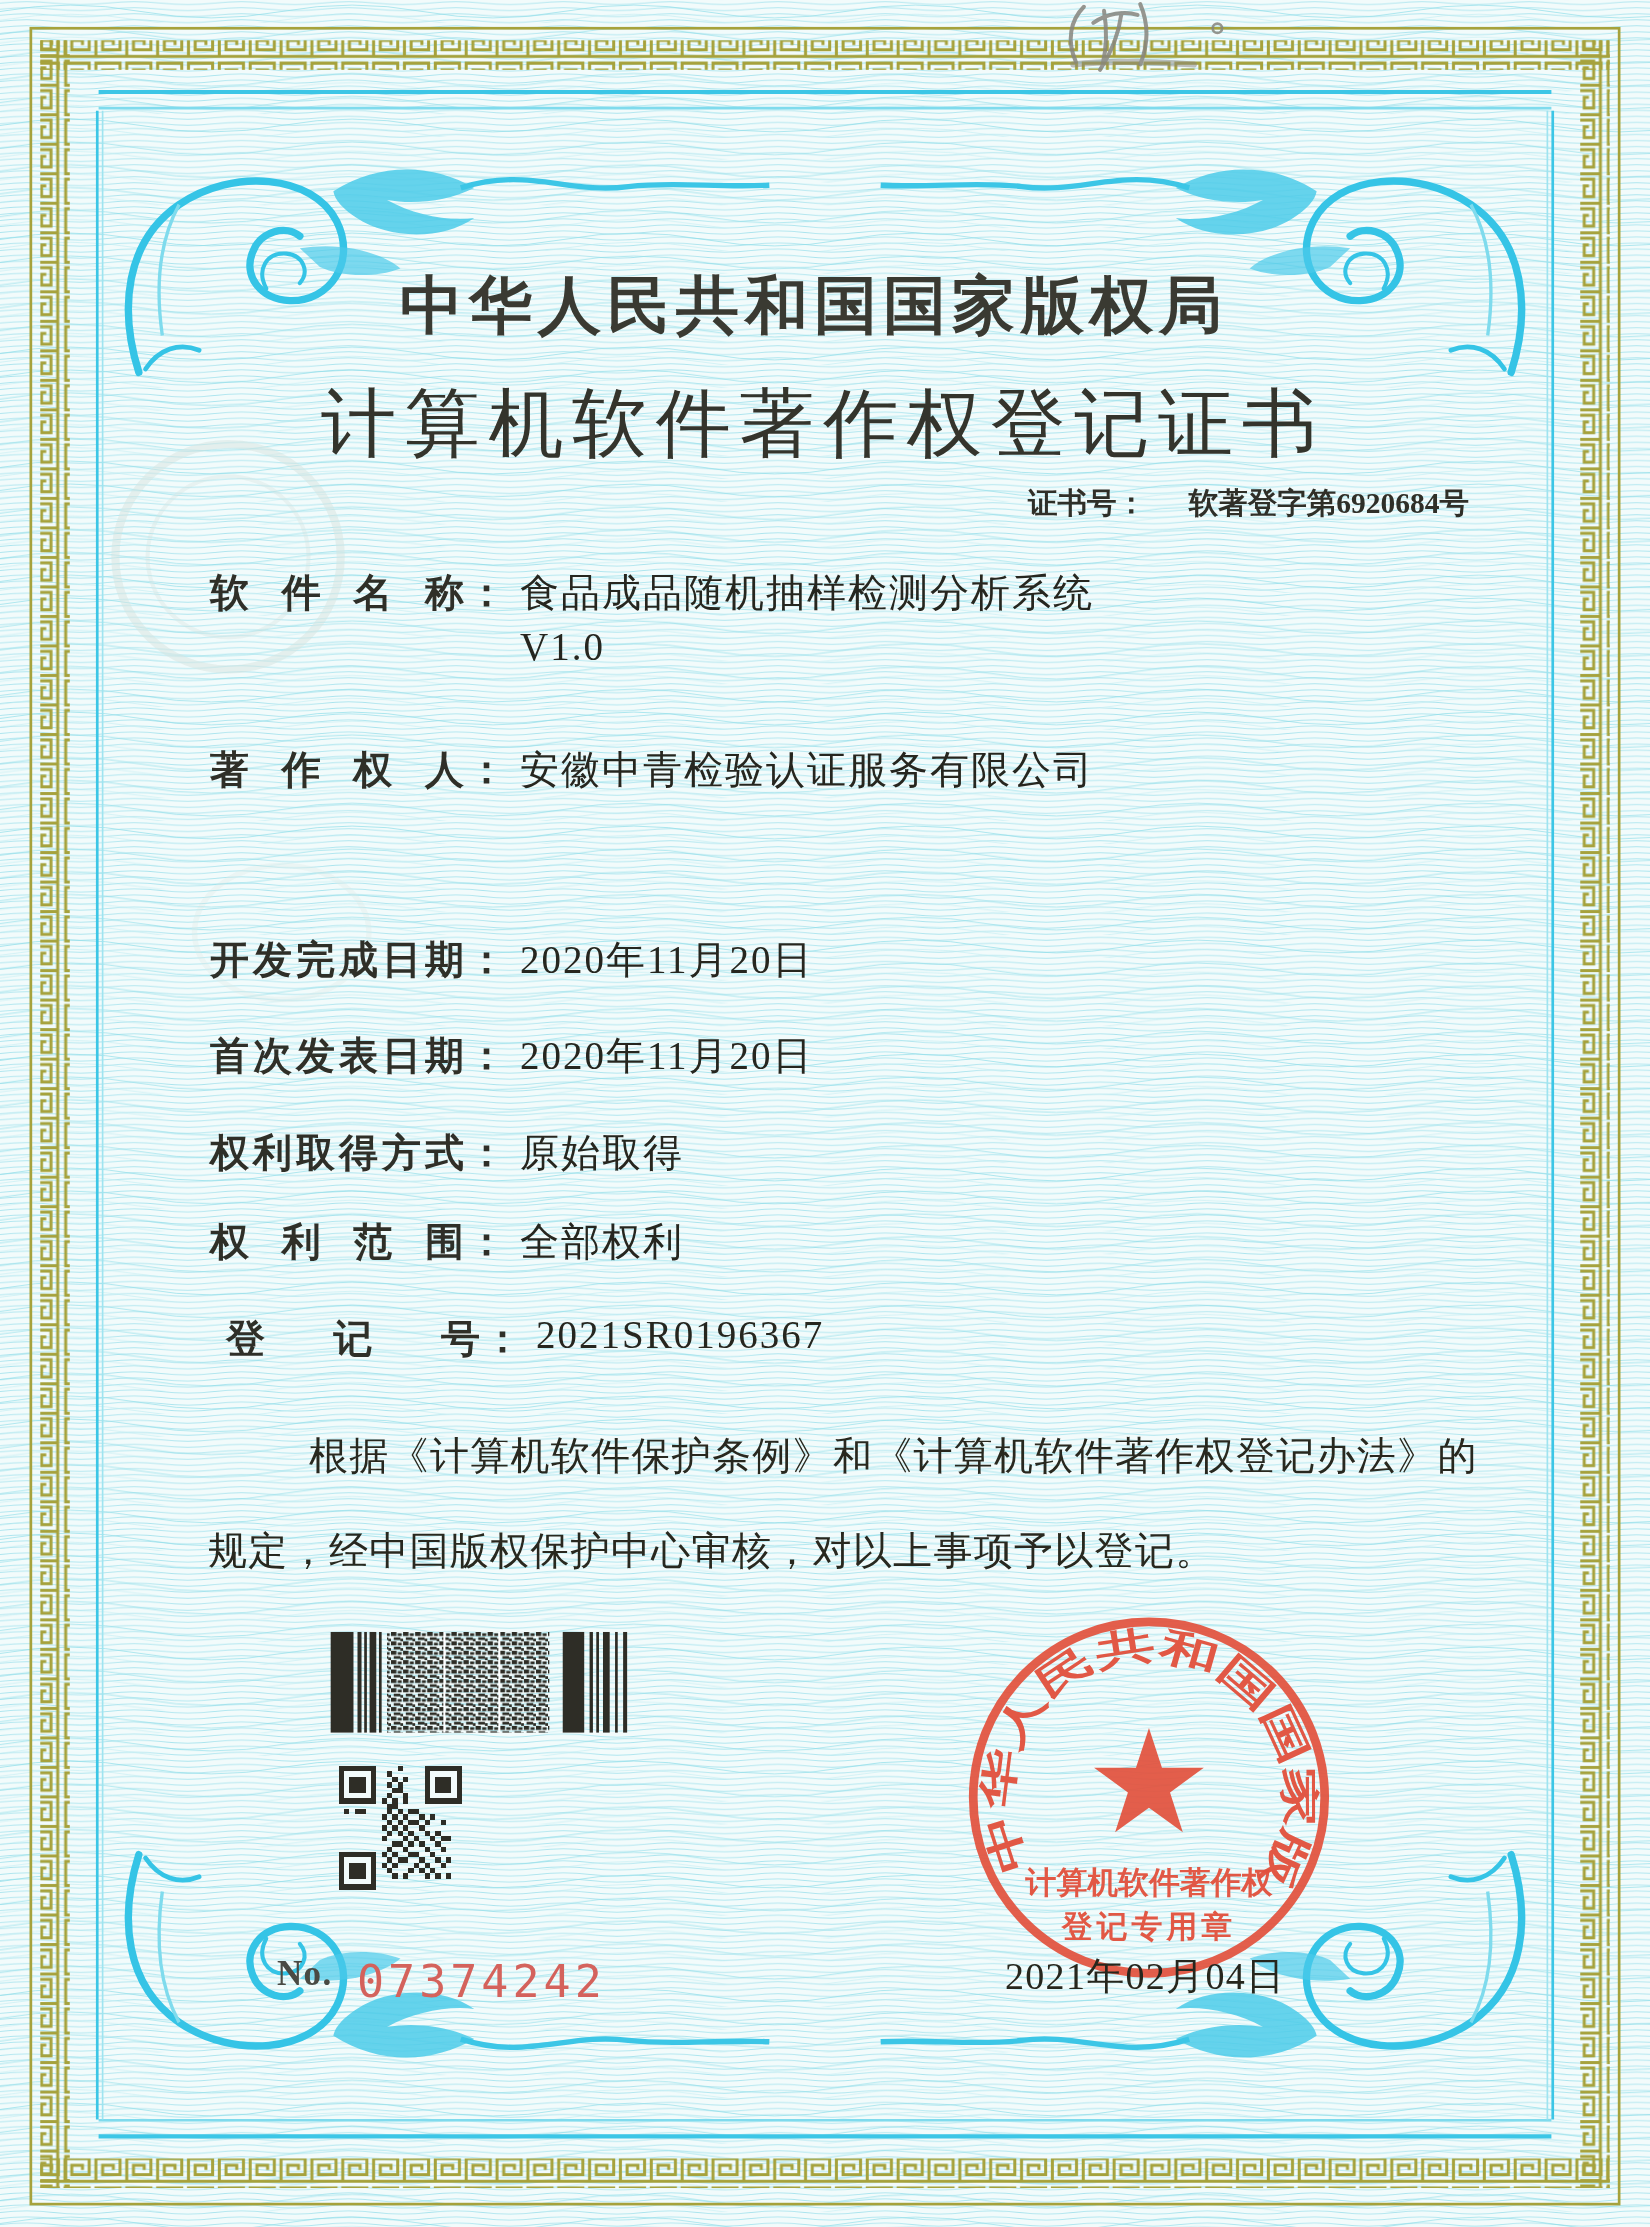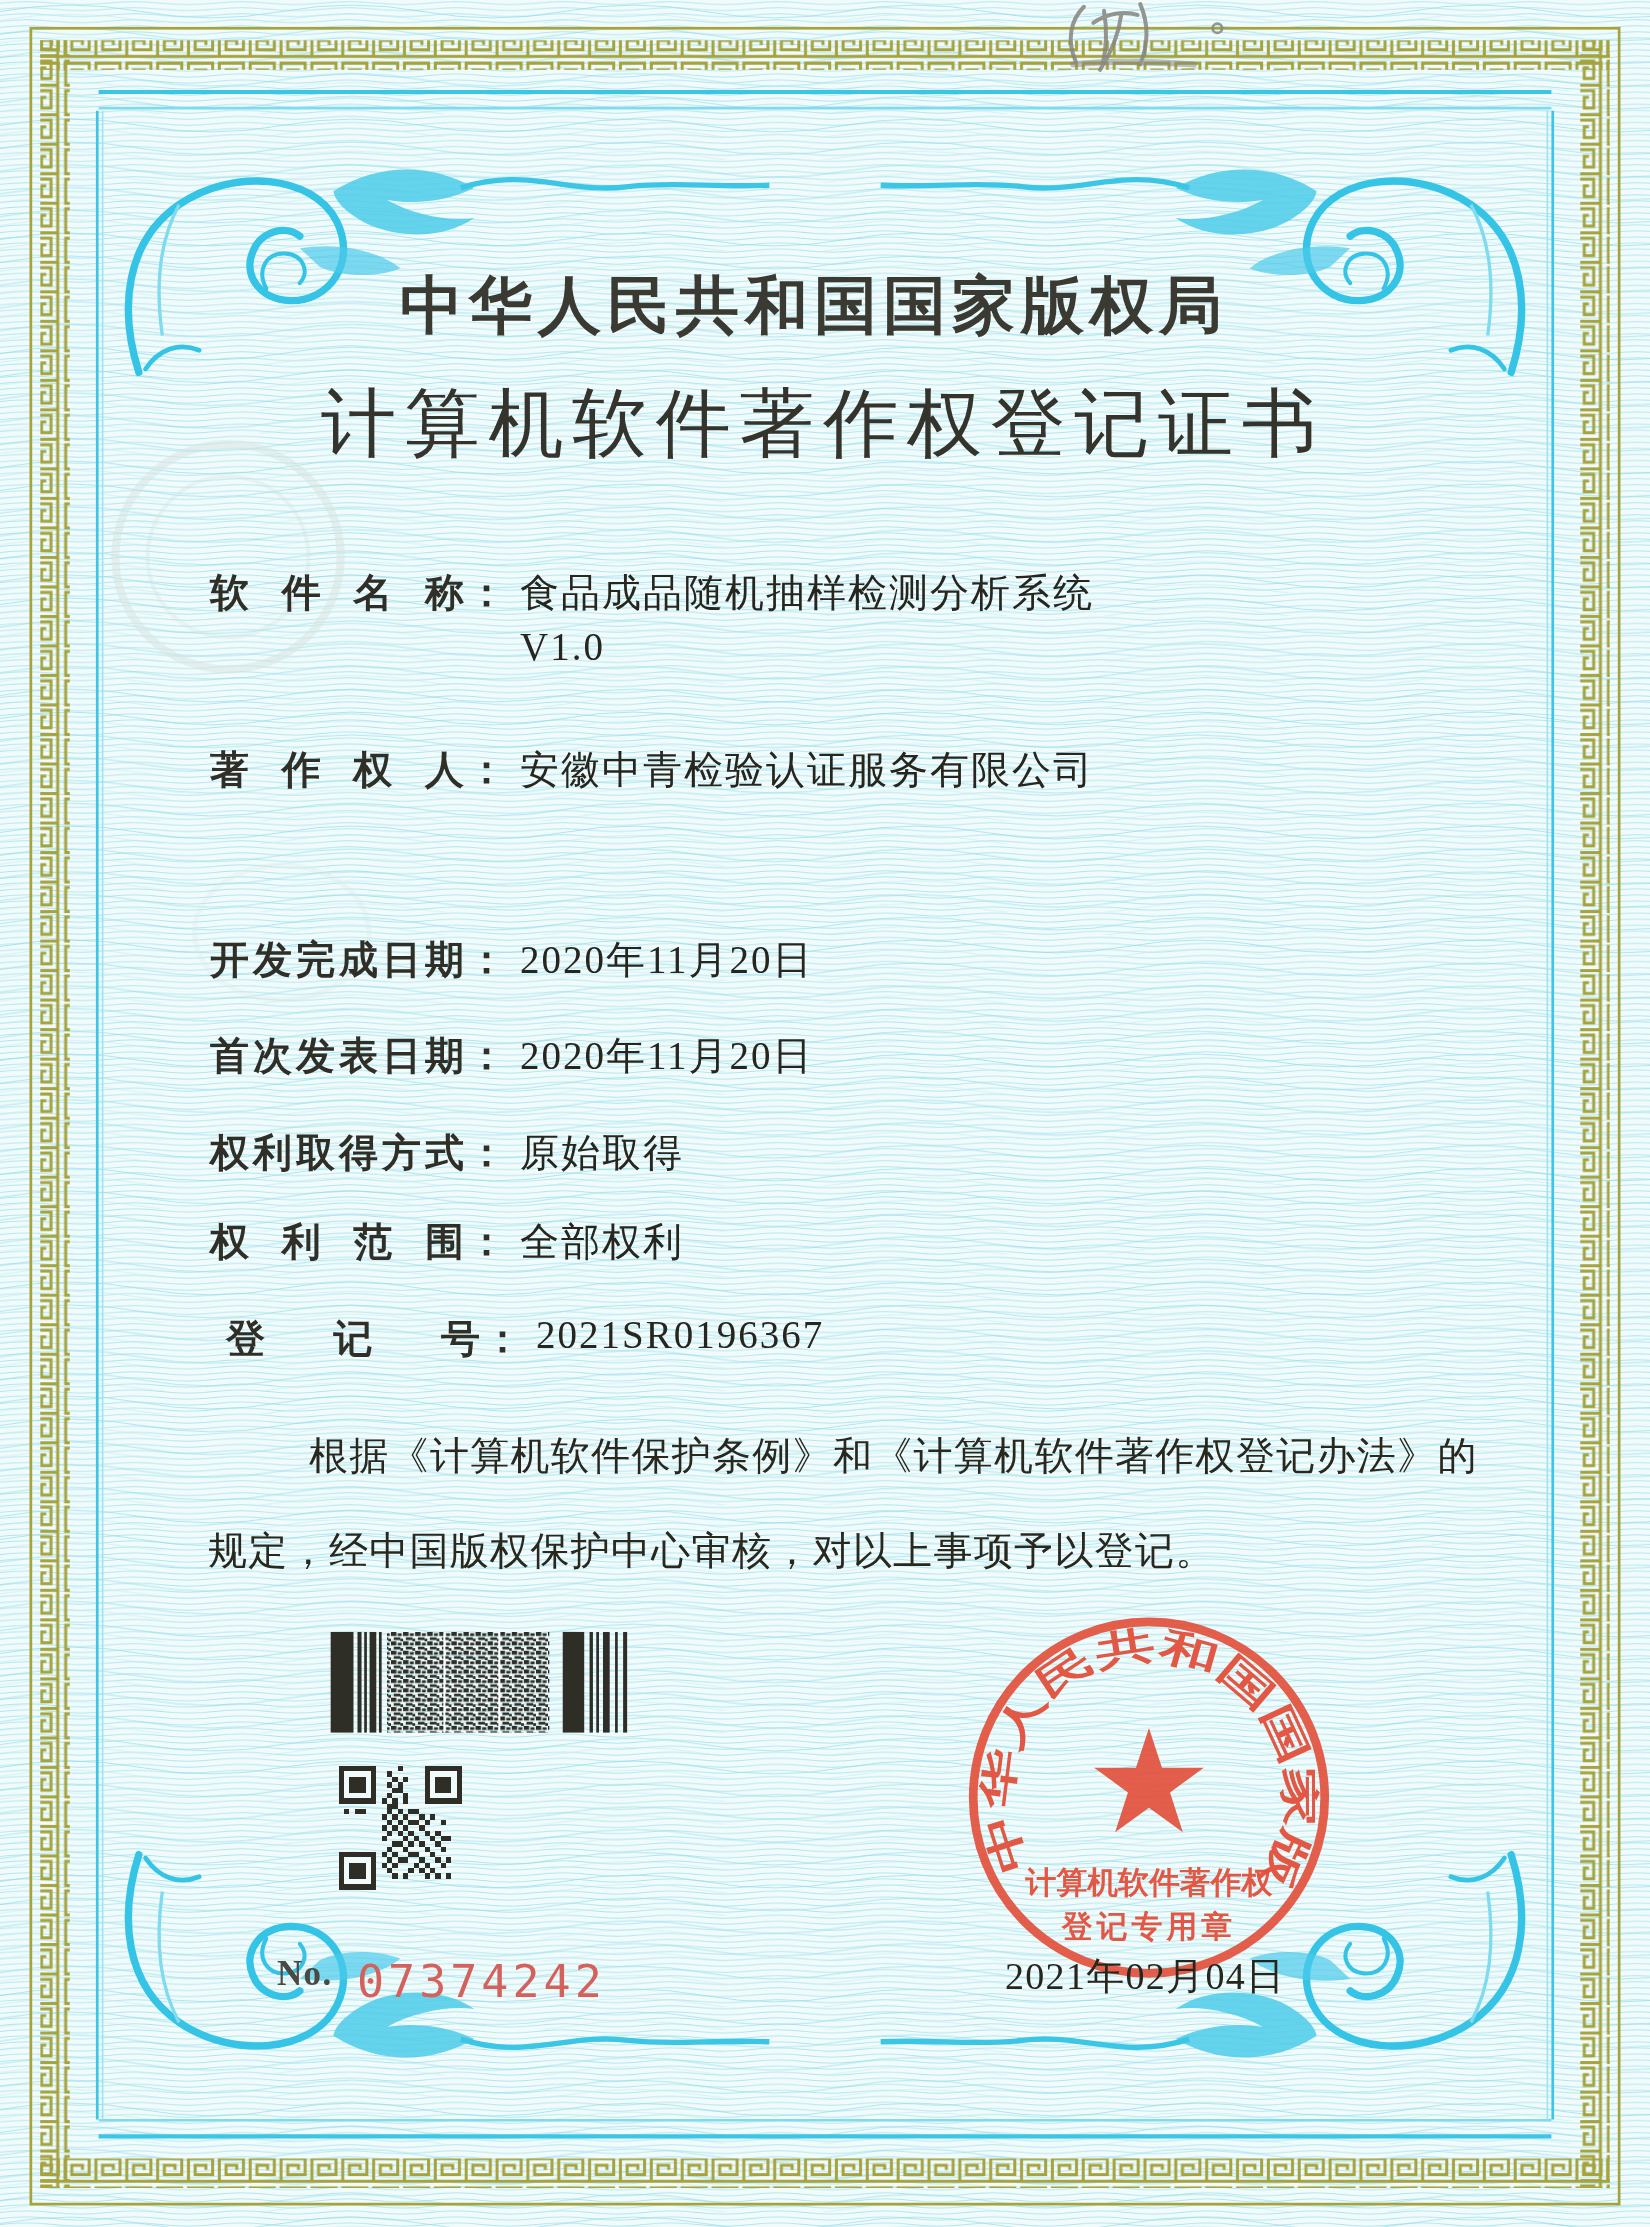--- a/index.html
+++ b/index.html
@@ -159,20 +159,25 @@
       </text>
       <text x="1713" y="2822" text-anchor="middle" font-size="46" font-weight="700" fill="#e2503c" opacity="0.95" font-family="'Liberation Serif','DejaVu Serif',serif">计算机软件著作权</text>
       <text x="1713" y="2888" text-anchor="middle" font-size="46" font-weight="700" fill="#e2503c" opacity="0.95" letter-spacing="6" font-family="'Liberation Serif','DejaVu Serif',serif">登记专用章</text>
     </g>
   </svg>
 
   <div class="abs title" style="left:400px;top:263px;">中华人民共和国国家版权局</div>
 
   <div class="abs subtitle" style="left:321px;top:374px;">计算机软件著作权登记证书</div>
 
+  <div class="abs certno" style="left:1028px;top:484px;">
+    <span>证书号：</span>
+    <span style="display:inline-block;width:28px;"></span>
+    <span>软著登字第6920684号</span>
+  </div>
 
   <div class="row" style="top:566px;">
     <span class="lbl">软件名称</span>
     <span class="colon">：</span>
     <span class="val">食品成品随机抽样检测分析系统</span>
   </div>
   <div class="abs val" style="left:520px;top:624px;font-size:39px;">V1.0</div>
 
   <div class="row" style="top:743px;">
     <span class="lbl">著作权人</span>

